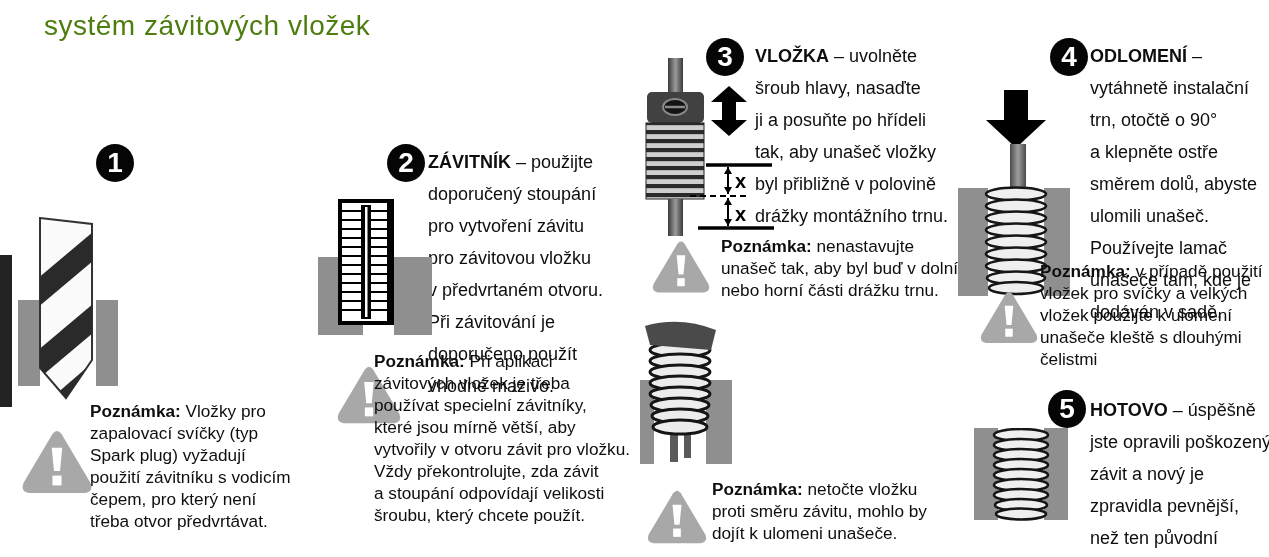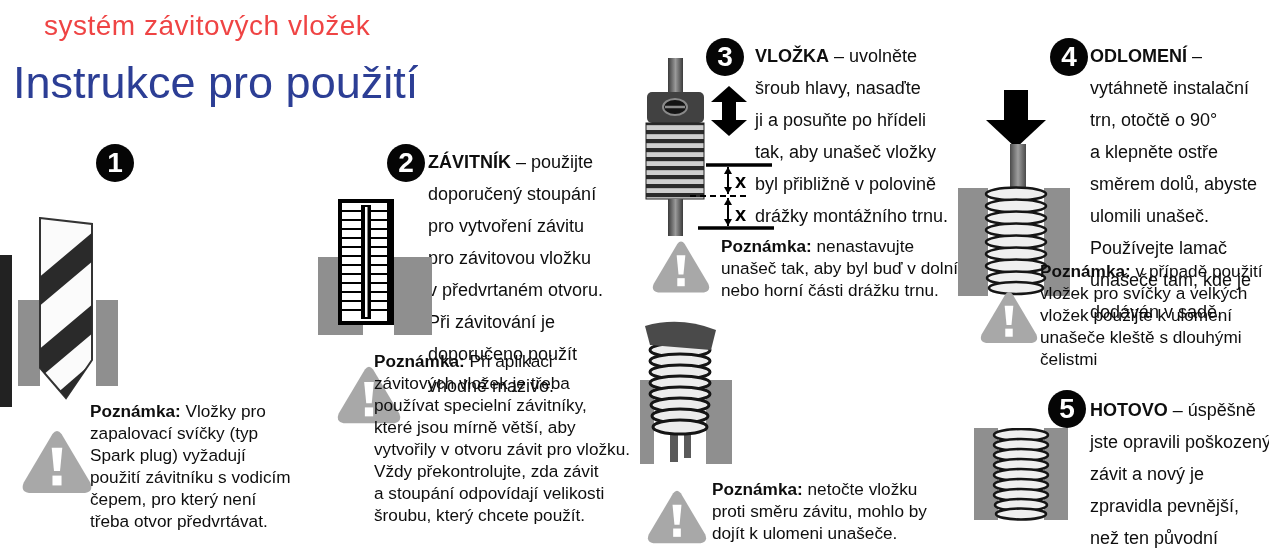--- a/index.html
+++ b/index.html
@@ -1,35 +1,34 @@
 <!DOCTYPE html>
 <html><head>
 <meta charset="utf-8">
 <style>
   html,body{margin:0;padding:0;background:#fff}
   .page{position:relative;width:1269px;height:557px;background:#fff;
         font-family:"Liberation Sans","DejaVu Sans",sans-serif;color:#0e0e0e;overflow:hidden}
   .abs{position:absolute}
   .pre{white-space:pre-line}
-  .subtitle{font-size:28px;color:#ef4444;letter-spacing:.5px}
+  .subtitle{font-size:28px;color:#4d7c0f;letter-spacing:.5px}
   .title{font-size:45px;color:#2c3e95}
   .badge{width:38px;height:38px;border-radius:50%;background:#050505;color:#fff;
          font-weight:700;font-size:28px;line-height:37px;text-align:center}
   .step{font-size:18px;line-height:32px}
   .kw{font-weight:700}
   .note{font-size:17.2px;line-height:22px}
   svg{display:block}
 </style>
 </head>
 <body>
 
 <div class="page">
 
   <div class="abs subtitle" style="left:44px;top:10px">systém závitových vložek</div>
-  <div class="abs title" style="left:13px;top:57px">Instrukce pro použití</div>
 
   <div class="abs badge" style="left:96px;top:144px">1</div>
 
   <svg class="abs" style="left:0;top:210px" width="118" height="200" viewBox="0 0 118 200">
     <rect x="0" y="45" width="12" height="152" fill="#222"></rect>
     <rect x="18" y="90" width="22" height="86" fill="#8f8f8f"></rect>
     <rect x="96" y="90" width="22" height="86" fill="#8f8f8f"></rect>
     <defs>
         <clipPath id="dclip">
           <polygon points="40,8 92,14 92,150 66,188 40,158"></polygon>

